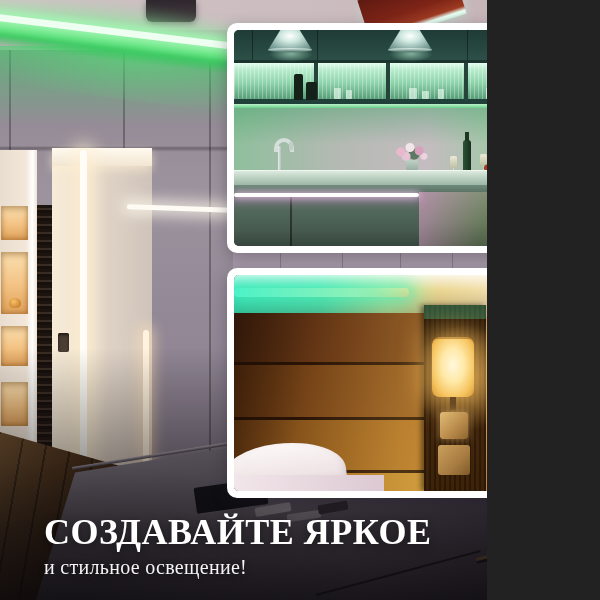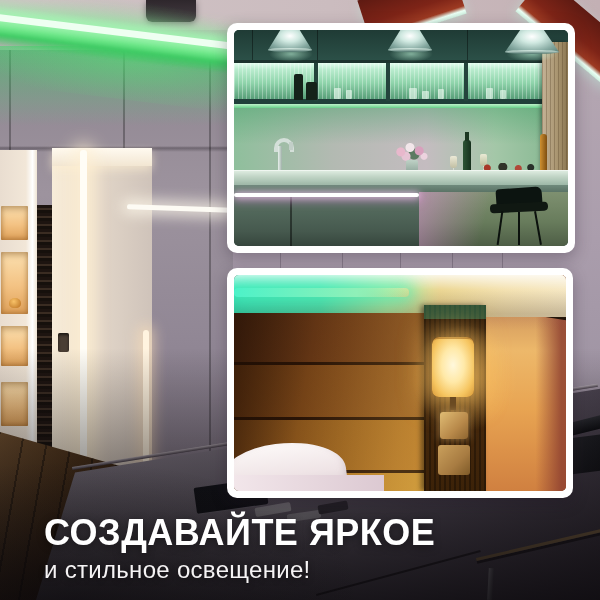--- a/index.html
+++ b/index.html
@@ -1,18 +1,18 @@
 <!DOCTYPE html>
 <html><head>
 <meta charset="utf-8">
 <style>
   html,body{margin:0;padding:0;background:#222;}
   .canvas{
-    position:relative;width:600px;height:600px;overflow:hidden;
-    font-family:Liberation Sans, sans-serif;
+    position:relative;width:487px;height:600px;overflow:hidden;
+    font-family:Liberation Serif, serif;
     background:#a99cab;
   }
   .abs{position:absolute;}
 
   
   .bg{position:absolute;inset:0;}
   .right-wall{left:0;top:0;width:600px;height:600px;
     background:linear-gradient(to bottom,#c6b4b8 0%,#b3a5b1 16%,#aa9dac 40%,#a095a4 62%,#837888 82%,#57505c 100%);}
   .ceiling{left:0;top:0;width:600px;height:30px;
     background:linear-gradient(to right,#d0c3c5 0%,#cbbcbf 55%,#c3b0b4 100%);}
@@ -238,21 +238,21 @@
   .pillow{left:-10px;top:168px;width:122px;height:58px;transform:rotate(-7deg);
     border-radius:45% 55% 18% 18%;
     background:linear-gradient(to bottom,#fcf8f7 0%,#efe4e6 55%,#d8cbd0 100%);
     box-shadow:inset 0 -5px 8px rgba(160,140,150,.4);}
   .duvet{left:0;top:200px;width:150px;height:16px;background:linear-gradient(to right,#f2e6ea,#dcc9d2);}
 
   
   .caption{left:44px;top:514px;color:#fff;}
   .caption-title{font-size:36px;font-weight:bold;letter-spacing:.5px;line-height:1.05;
     text-shadow:0 2px 8px rgba(0,0,0,.45);}
-  .caption-subtitle{font-size:24px;font-weight:normal;letter-spacing:.3px;margin-top:4px;color:#f5f3f4;
+  .caption-subtitle{font-size:20px;font-weight:normal;letter-spacing:.3px;margin-top:4px;color:#f5f3f4;
     text-shadow:0 2px 6px rgba(0,0,0,.45);}
 </style>
 </head>
 <body>
 
 <div class="canvas">
 
   <div class="bg">
     <div class="abs right-wall"></div>
     <div class="abs ceiling"></div>

